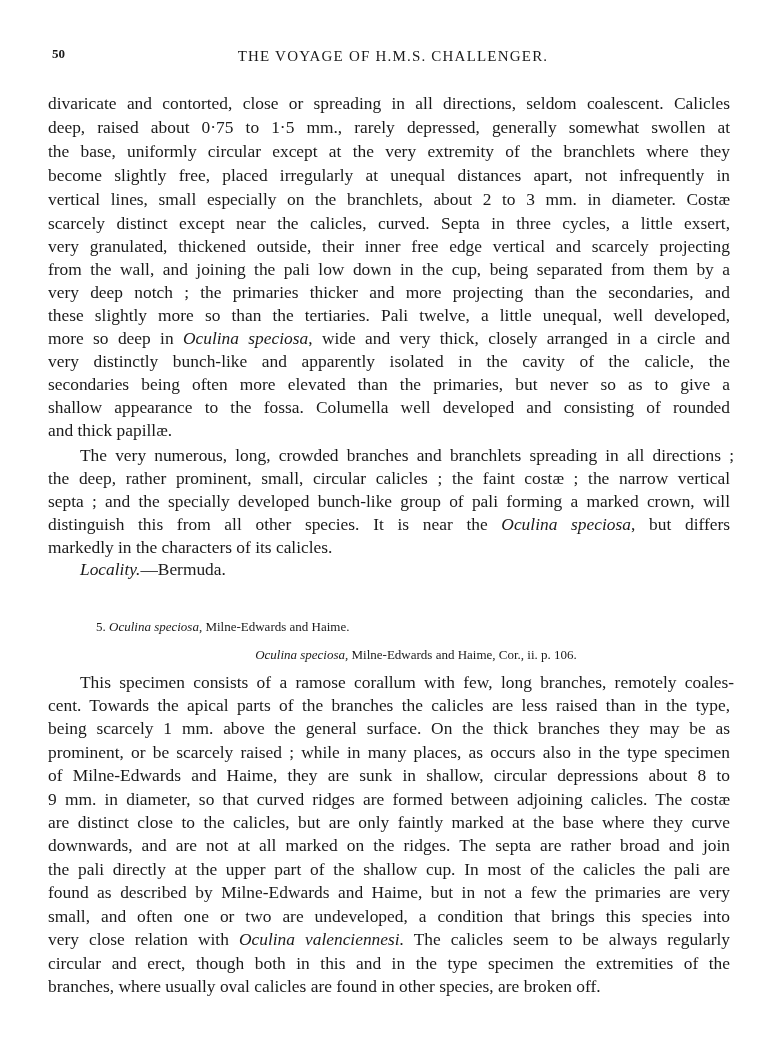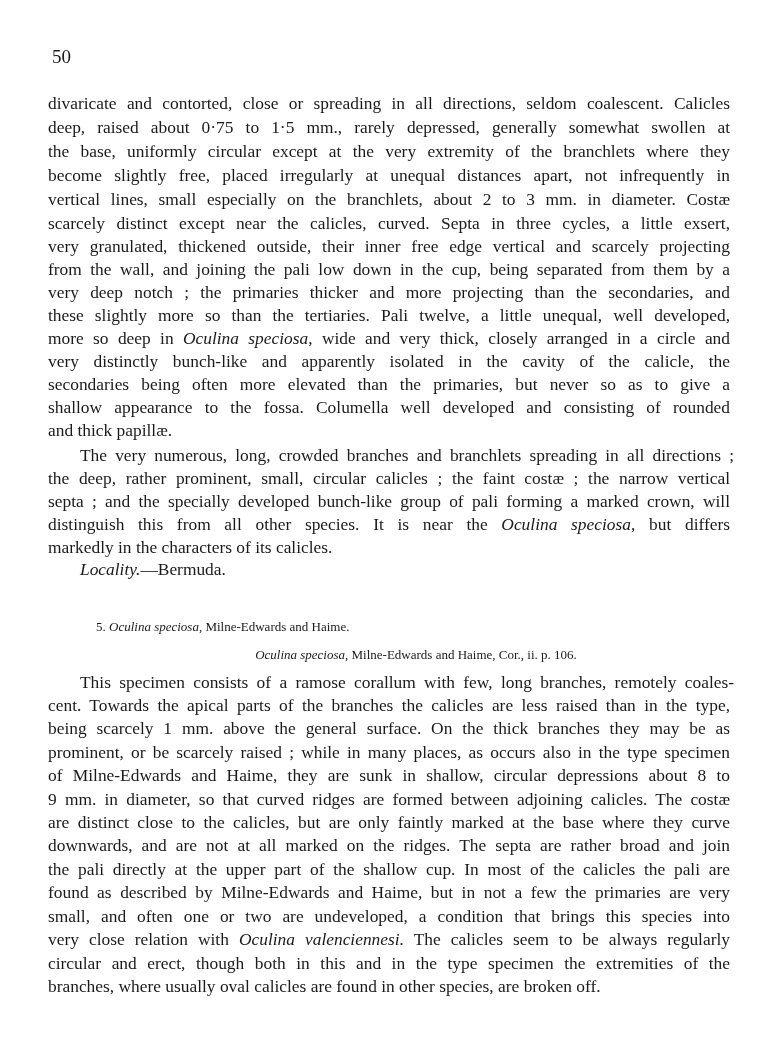--- a/index.html
+++ b/index.html
@@ -1,35 +1,36 @@
 <!DOCTYPE html>
 <html><head>
 <meta charset="utf-8">
 <style>
   html, body { margin: 0; padding: 0; background: #ffffff; }
   body { width: 776px; height: 1050px; position: relative; overflow: hidden;
          font-family: "Liberation Serif", "DejaVu Serif", serif; color: #1a1a1a; }
   .header { position: absolute; top: 46px; left: 52px; width: 682px; height: 24px; }
-  .page-num { position: absolute; left: 0; top: 0; font-size: 19px; font-weight: normal; }
+  .page-num { position: absolute; left: 0; top: 0; font-size: 13px; font-weight: bold; }
   .running-title { position: absolute; left: 0; right: 0; text-align: center; top: 2px;
                    font-size: 15px; letter-spacing: 1.2px; }
   .line { position: absolute; left: 48px; width: 682px; font-size: 17.4px; line-height: 22px;
           white-space: nowrap; text-align: justify; text-align-last: justify; }
   .line.last { text-align-last: left; }
   .line.indent { left: 80px; width: 654px; }
   .center { position: absolute; left: 0; width: 776px; text-align: center; white-space: nowrap; margin-left: 28px; }
   i { font-style: italic; }
   .heading { font-size: 13px; left: 96px; width: auto; text-align: right; text-align-last: left; }
   .synonym { font-size: 13px; }
 </style>
 </head>
 <body>
 
 <div class="header">
   <span class="page-num">50</span>
+  <span class="running-title">THE VOYAGE OF H.M.S. CHALLENGER.</span>
 </div>
 
 <div>
   <div class="line" style="top:92px">divaricate and contorted, close or spreading in all directions, seldom coalescent.   Calicles</div>
   <div class="line" style="top:116px">deep, raised about 0·75 to 1·5 mm., rarely depressed, generally somewhat swollen at</div>
   <div class="line" style="top:140px">the base, uniformly circular except at the very extremity of the branchlets where they</div>
   <div class="line" style="top:164px">become slightly free, placed irregularly at unequal distances apart, not infrequently in</div>
   <div class="line" style="top:188px">vertical lines, small especially on the branchlets, about 2 to 3 mm. in diameter.   Costæ</div>
   <div class="line" style="top:212px">scarcely distinct except near the calicles, curved.   Septa in three cycles, a little exsert,</div>
   <div class="line" style="top:235px">very granulated, thickened outside, their inner free edge vertical and scarcely projecting</div>

